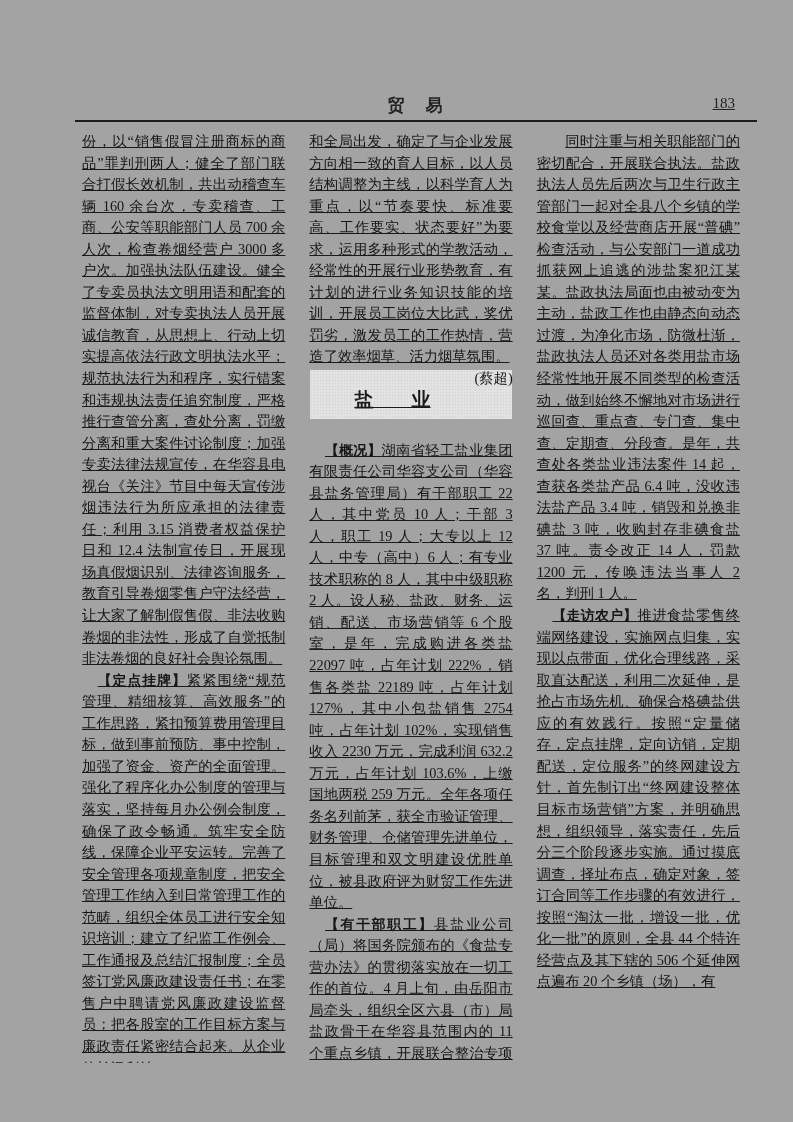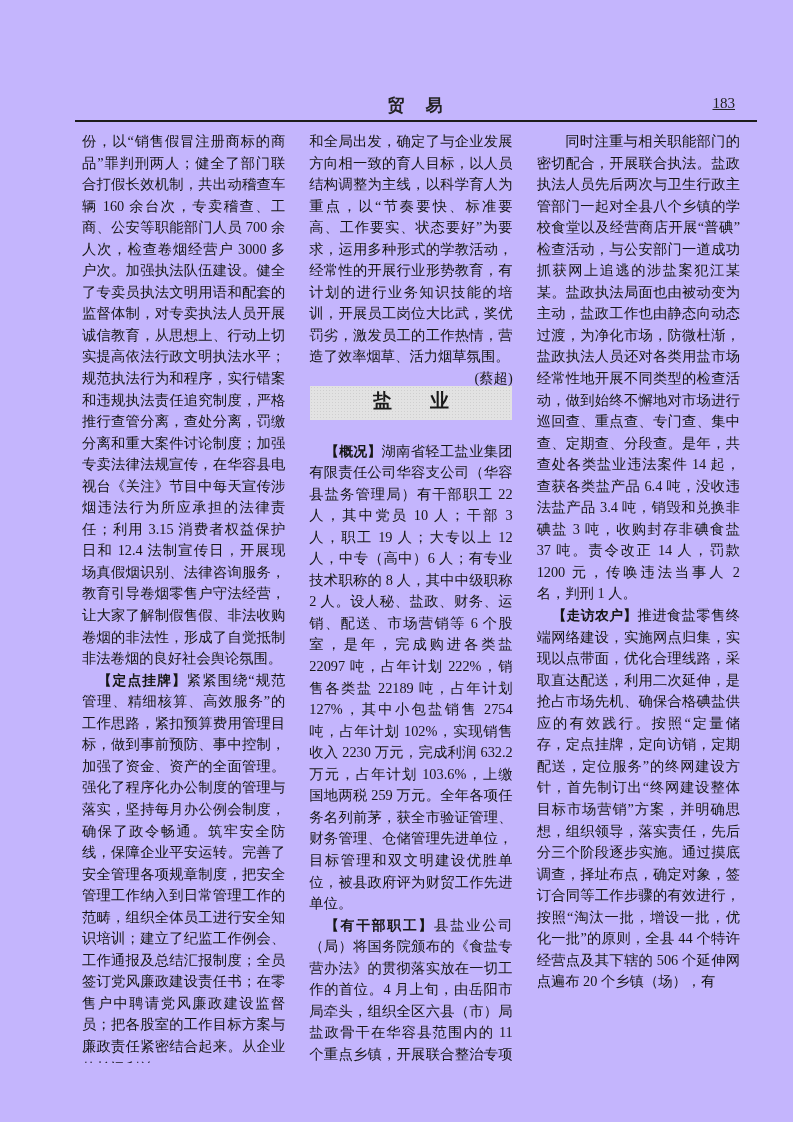--- a/index.html
+++ b/index.html
@@ -1,21 +1,21 @@
 <!DOCTYPE html>
 <html lang="zh"><head>
 <meta charset="utf-8">
 <style>
   html,body { margin:0; padding:0; background:#888; }
   .page {
     position: relative;
     width: 793px;
     height: 1122px;
     margin: 0 auto;
-    background: #c4b5fd;
+    background: #a3a3a3;
     color: #1b1b1b;
     box-sizing: border-box;
     padding: 94px 53px 0 82px;
     font-family: "Liberation Serif", "DejaVu Serif", serif;
     overflow: hidden;
   }
   .header {
     position: relative;
     margin: 0 -17px 0 -7px;
     border-bottom: 2px solid #1c1c1c;
@@ -38,49 +38,50 @@
     font-size: 15px;
     color: #222;
     text-decoration: underline;
   }
   .columns {
     display: flex;
     gap: 24px;
     margin-top: 9px;
     height: 932px;
     overflow: hidden;
+    text-decoration: underline;
   }
   .col {
     flex: 1 1 0;
     min-width: 0;
     text-align: justify;
     font-size: 14.3px;
     line-height: 21.55px;
     color: #161616;
   }
   .col p { margin: 0; }
   .indent-1 { text-indent: 1.1em; }
   .indent-2 { text-indent: 2em; }
   .lead {
     font-weight: bold;
     font-family: "Liberation Sans", "DejaVu Sans", sans-serif;
     font-size: 13.8px;
   }
   .sig { float: right; }
   .section-box {
-    margin: 18px 1px 21px 1px;
+    margin: 2px 1px 21px 1px;
     background-color: #e2e2e2;
     background-image: radial-gradient(#cfcfcf 0.7px, transparent 0.7px);
     background-size: 3px 3px;
     text-align: center;
     font-family: "Liberation Sans", "DejaVu Sans", sans-serif;
     font-weight: bold;
     font-size: 19px;
     color: #1a1a1a;
-    padding: 4px 0 8px 0;
+    padding: 19px 0 8px 0;
   }
 </style>
 </head>
 <body>
 
 <div class="page">
 
   <div class="header">
     <div class="header-title">贸　易</div>
     <div class="page-number">183</div>

